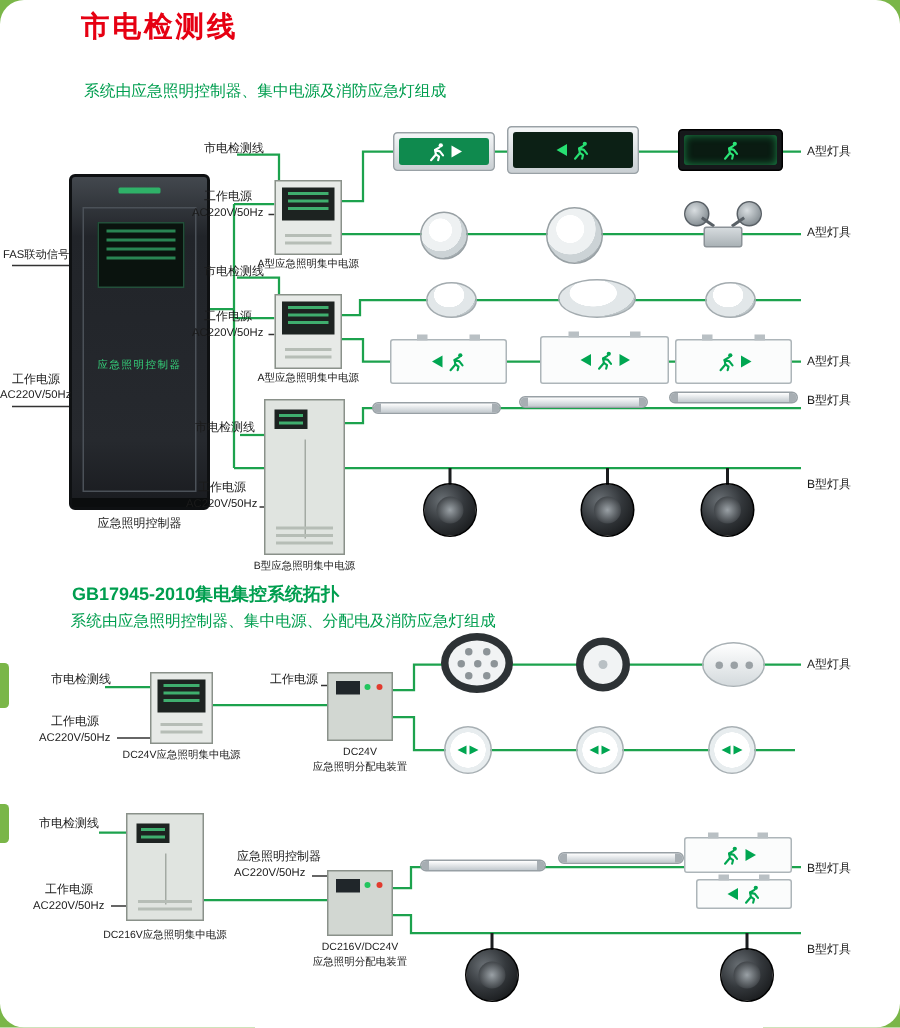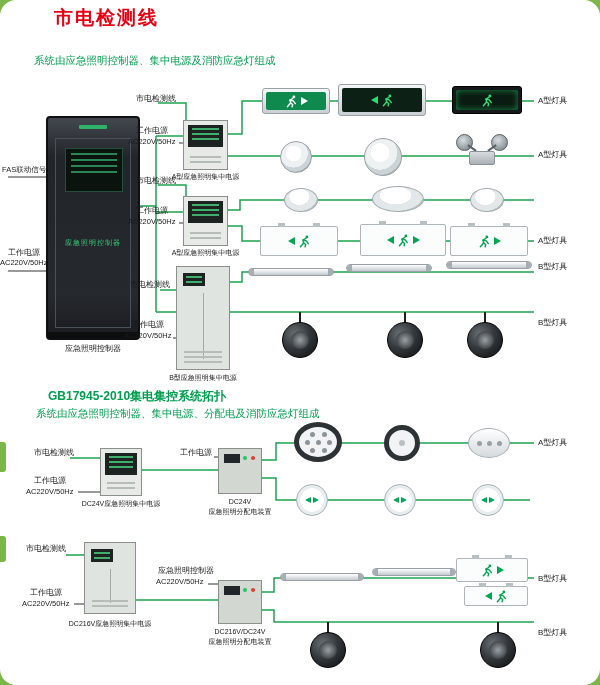--- a/index.html
+++ b/index.html
@@ -151,21 +151,21 @@
       <path d="M214,457 H218"></path>
       <path d="M74,604 H84"></path>
       <path d="M208,584 H218"></path>
     </g>
   </svg>
 
   <div class="title">市电检测线</div>
   <div class="tab" style="top:442px;height:30px;"></div>
   <div class="tab" style="top:536px;height:26px;"></div>
 
-  <div class="ss" style="left:34px;top:54px;font-family:Liberation Serif, serif;">系统由应急照明控制器、集中电源及消防应急灯组成</div>
+  <div class="ss" style="left:56px;top:54px;font-family:Liberation Serif, serif;">系统由应急照明控制器、集中电源及消防应急灯组成</div>
 
   <div class="cab">
     <div class="logo"></div>
     <div class="door"></div>
     <div class="screen">
         <i></i>
         <i></i>
         <i></i>
         <i></i>
       </div>
@@ -303,21 +303,21 @@
       <div class="face"></div>
     </div>
   <div class="spot" style="left:463px;top:312px;">
       <div class="stem"></div>
       <div class="head"></div>
       <div class="face"></div>
     </div>
   <div class="t" style="left:538px;top:318px;">B型灯具</div>
 
   <div class="sh" style="left:48px;top:388px;">GB17945-2010集电集控系统拓扑</div>
-  <div class="ss" style="left:36px;top:407px;">系统由应急照明控制器、集中电源、分配电及消防应急灯组成</div>
+  <div class="ss" style="left:47px;top:407px;">系统由应急照明控制器、集中电源、分配电及消防应急灯组成</div>
 
   <div class="psu" style="left:100px;top:448px;width:42px;height:48px;">
     <div class="scr">
         <i></i>
         <i></i>
         <i></i>
       </div>
     <div class="vt" style="bottom:6px;"></div>
       <div class="vt" style="bottom:11px;"></div>
   </div>

